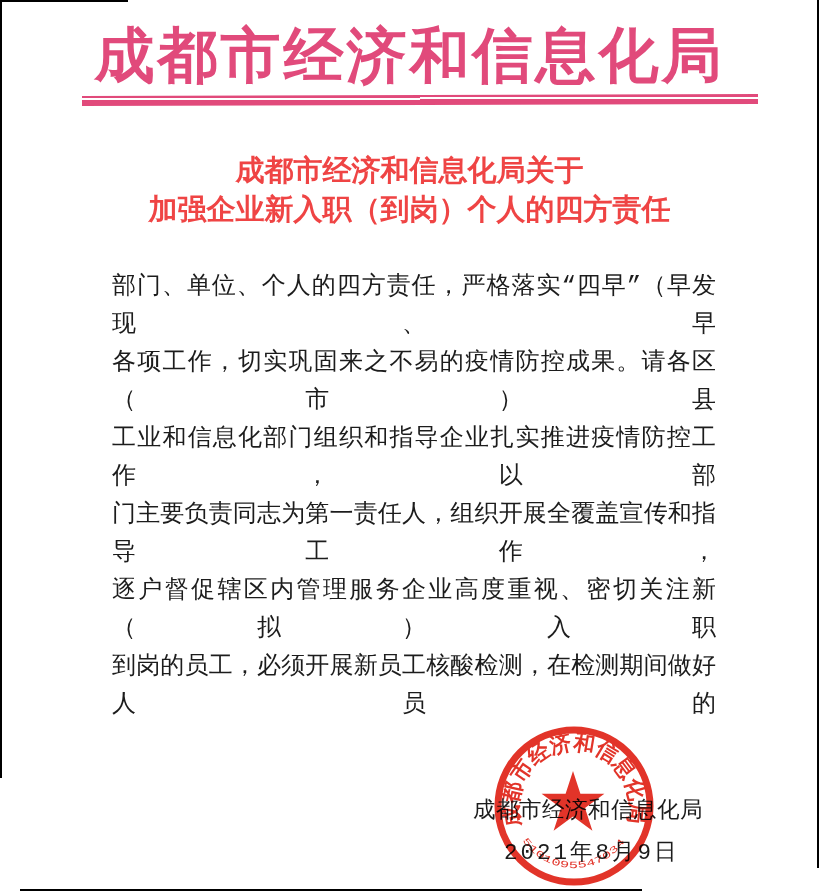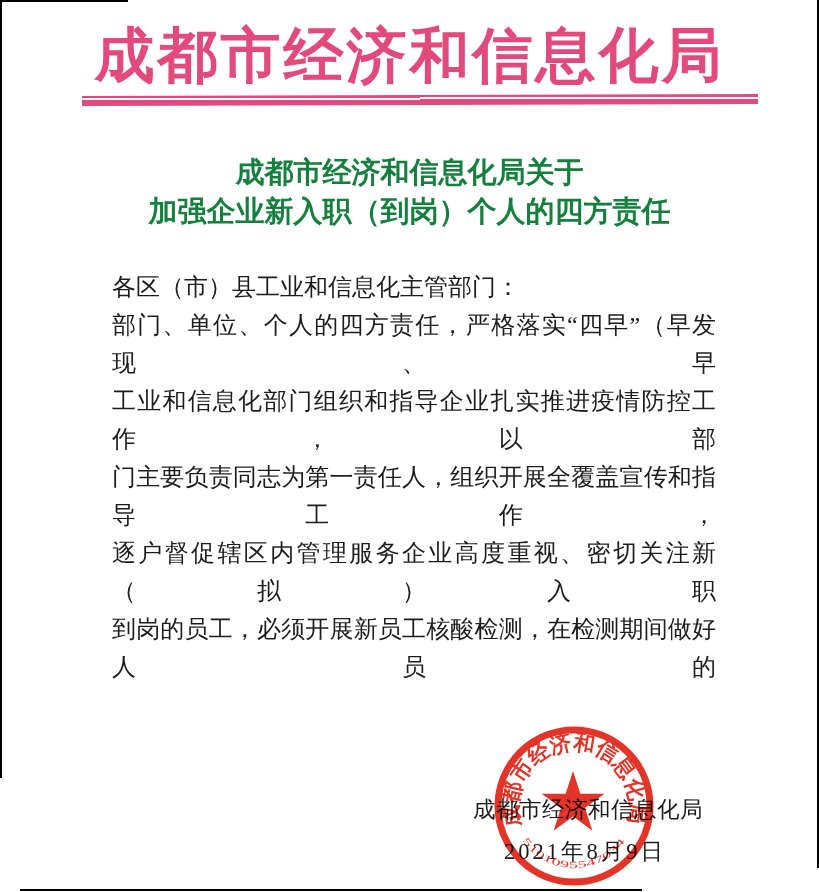--- a/index.html
+++ b/index.html
@@ -1,32 +1,32 @@
 <!DOCTYPE html>
 <html><head>
 <meta charset="utf-8">
 <style>
   html,body { margin:0; padding:0; background:#ffffff; }
   .page {
     position:relative; width:819px; height:892px; background:#ffffff;
-    font-family:Liberation Serif, serif; overflow:hidden;
+    font-family:Liberation Mono, monospace; overflow:hidden;
   }
   .letterhead {
     position:absolute; top:16px; left:0; width:100%; text-align:center;
     font-size:60px; font-weight:bold; color:#e14a7b; letter-spacing:3px;
     white-space:nowrap;
   }
   .rule {
     position:absolute; left:82px; top:95px; width:676px; height:10px;
     background:linear-gradient(to bottom,#e14a7b 0 2.5px,#ffffff 2.5px 4.5px,#e14a7b 4.5px 10px);
     transform:rotate(-0.15deg);
   }
   .doc-title {
     position:absolute; top:153px; left:0; width:100%; text-align:center;
-    font-size:29px; font-weight:bold; color:#15803d; line-height:39px;
+    font-size:29px; font-weight:bold; color:#ef4444; line-height:39px;
   }
   .body-text {
     position:absolute; left:112px; top:268px; width:604px;
     font-size:24px; line-height:38px; color:#1c1c1c;
   }
   .line { min-height:38px; }
   .indent { text-indent:2em; }
   .jfy { text-align:justify; text-align-last:justify; }
   .sig {
     position:absolute; left:473px; top:794px; font-size:22.5px;
@@ -54,22 +54,22 @@
   <div class="letterhead">成都市经济和信息化局</div>
 
   <div class="rule"></div>
 
   <div class="doc-title">
     <div>成都市经济和信息化局关于</div>
     <div>加强企业新入职（到岗）个人的四方责任</div>
   </div>
 
   <div class="body-text">
-    <div class="line">各区（市）县工业和信息化主管部门：</div>
     <div class="line jfy">部门、单位、个人的四方责任，严格落实“四早”（早发现、早</div>
+    <div class="line jfy">各项工作，切实巩固来之不易的疫情防控成果。请各区（市）县</div>
     <div class="line jfy">工业和信息化部门组织和指导企业扎实推进疫情防控工作，以部</div>
     <div class="line jfy">门主要负责同志为第一责任人，组织开展全覆盖宣传和指导工作，</div>
     <div class="line jfy">逐户督促辖区内管理服务企业高度重视、密切关注新（拟）入职</div>
     <div class="line jfy">到岗的员工，必须开展新员工核酸检测，在检测期间做好人员的</div>
 
   </div>
 
   <div class="sig">成都市经济和信息化局</div>
   <div class="date">2021年8月9日</div>
 

